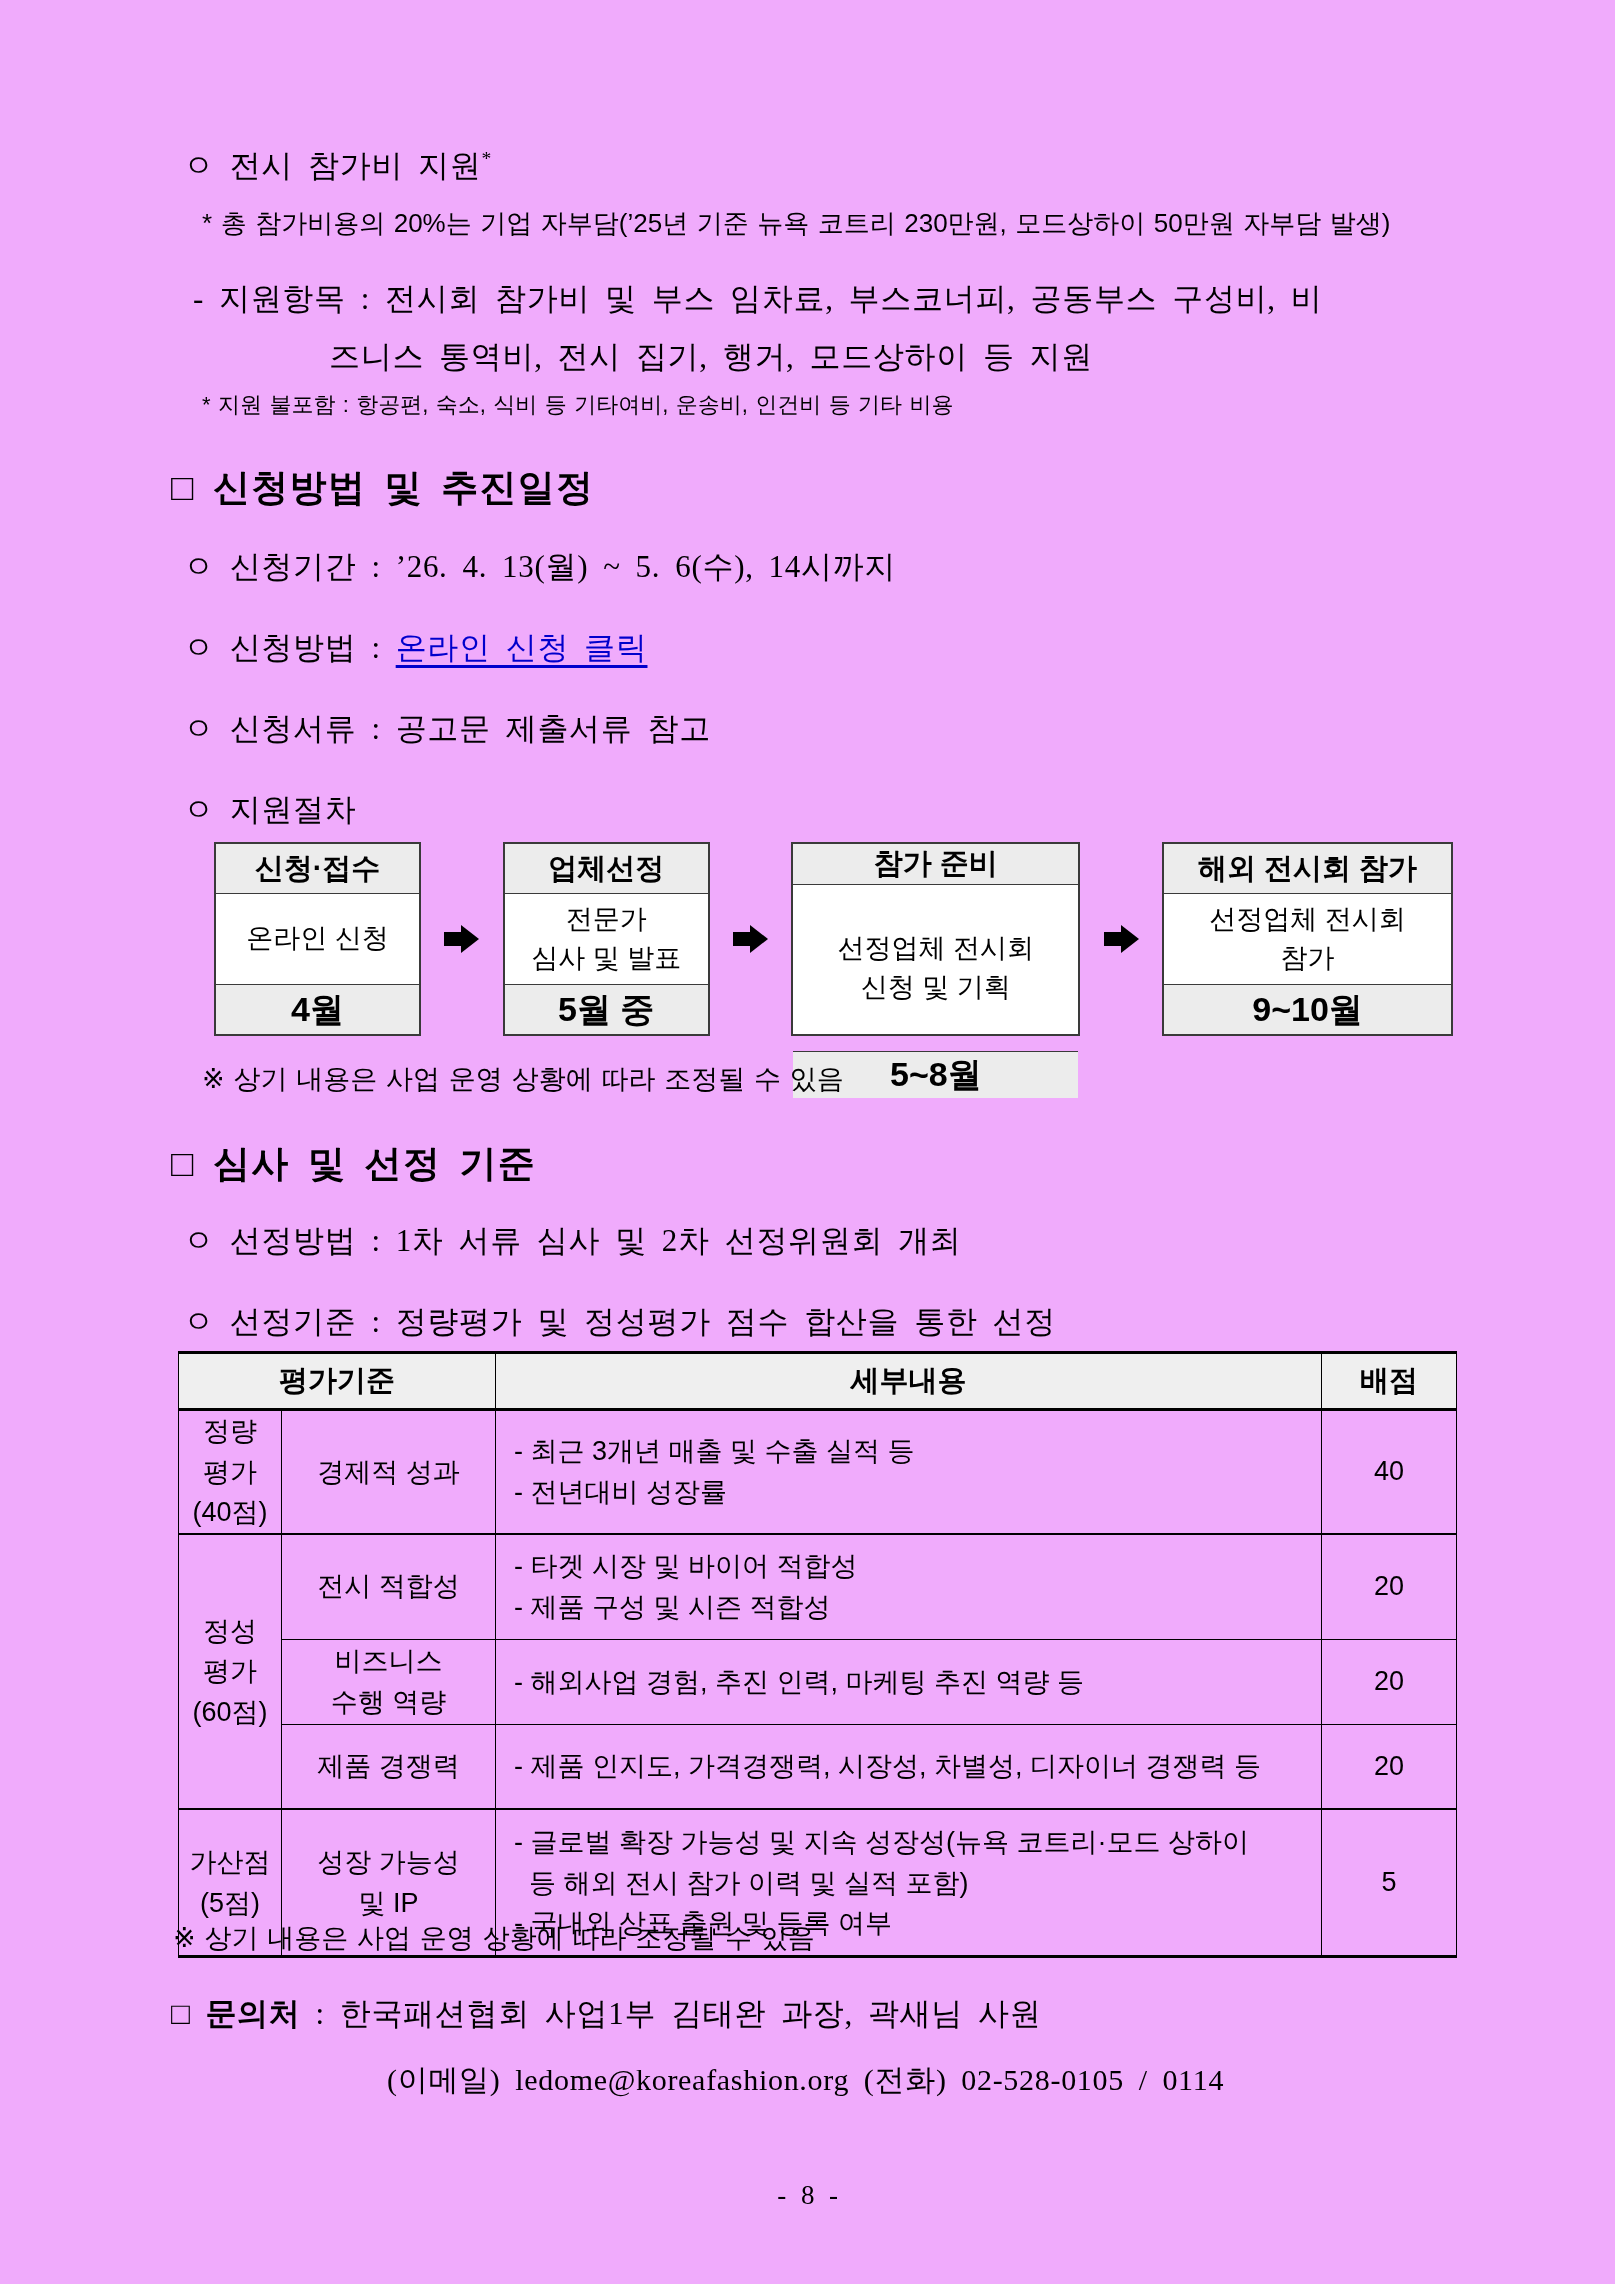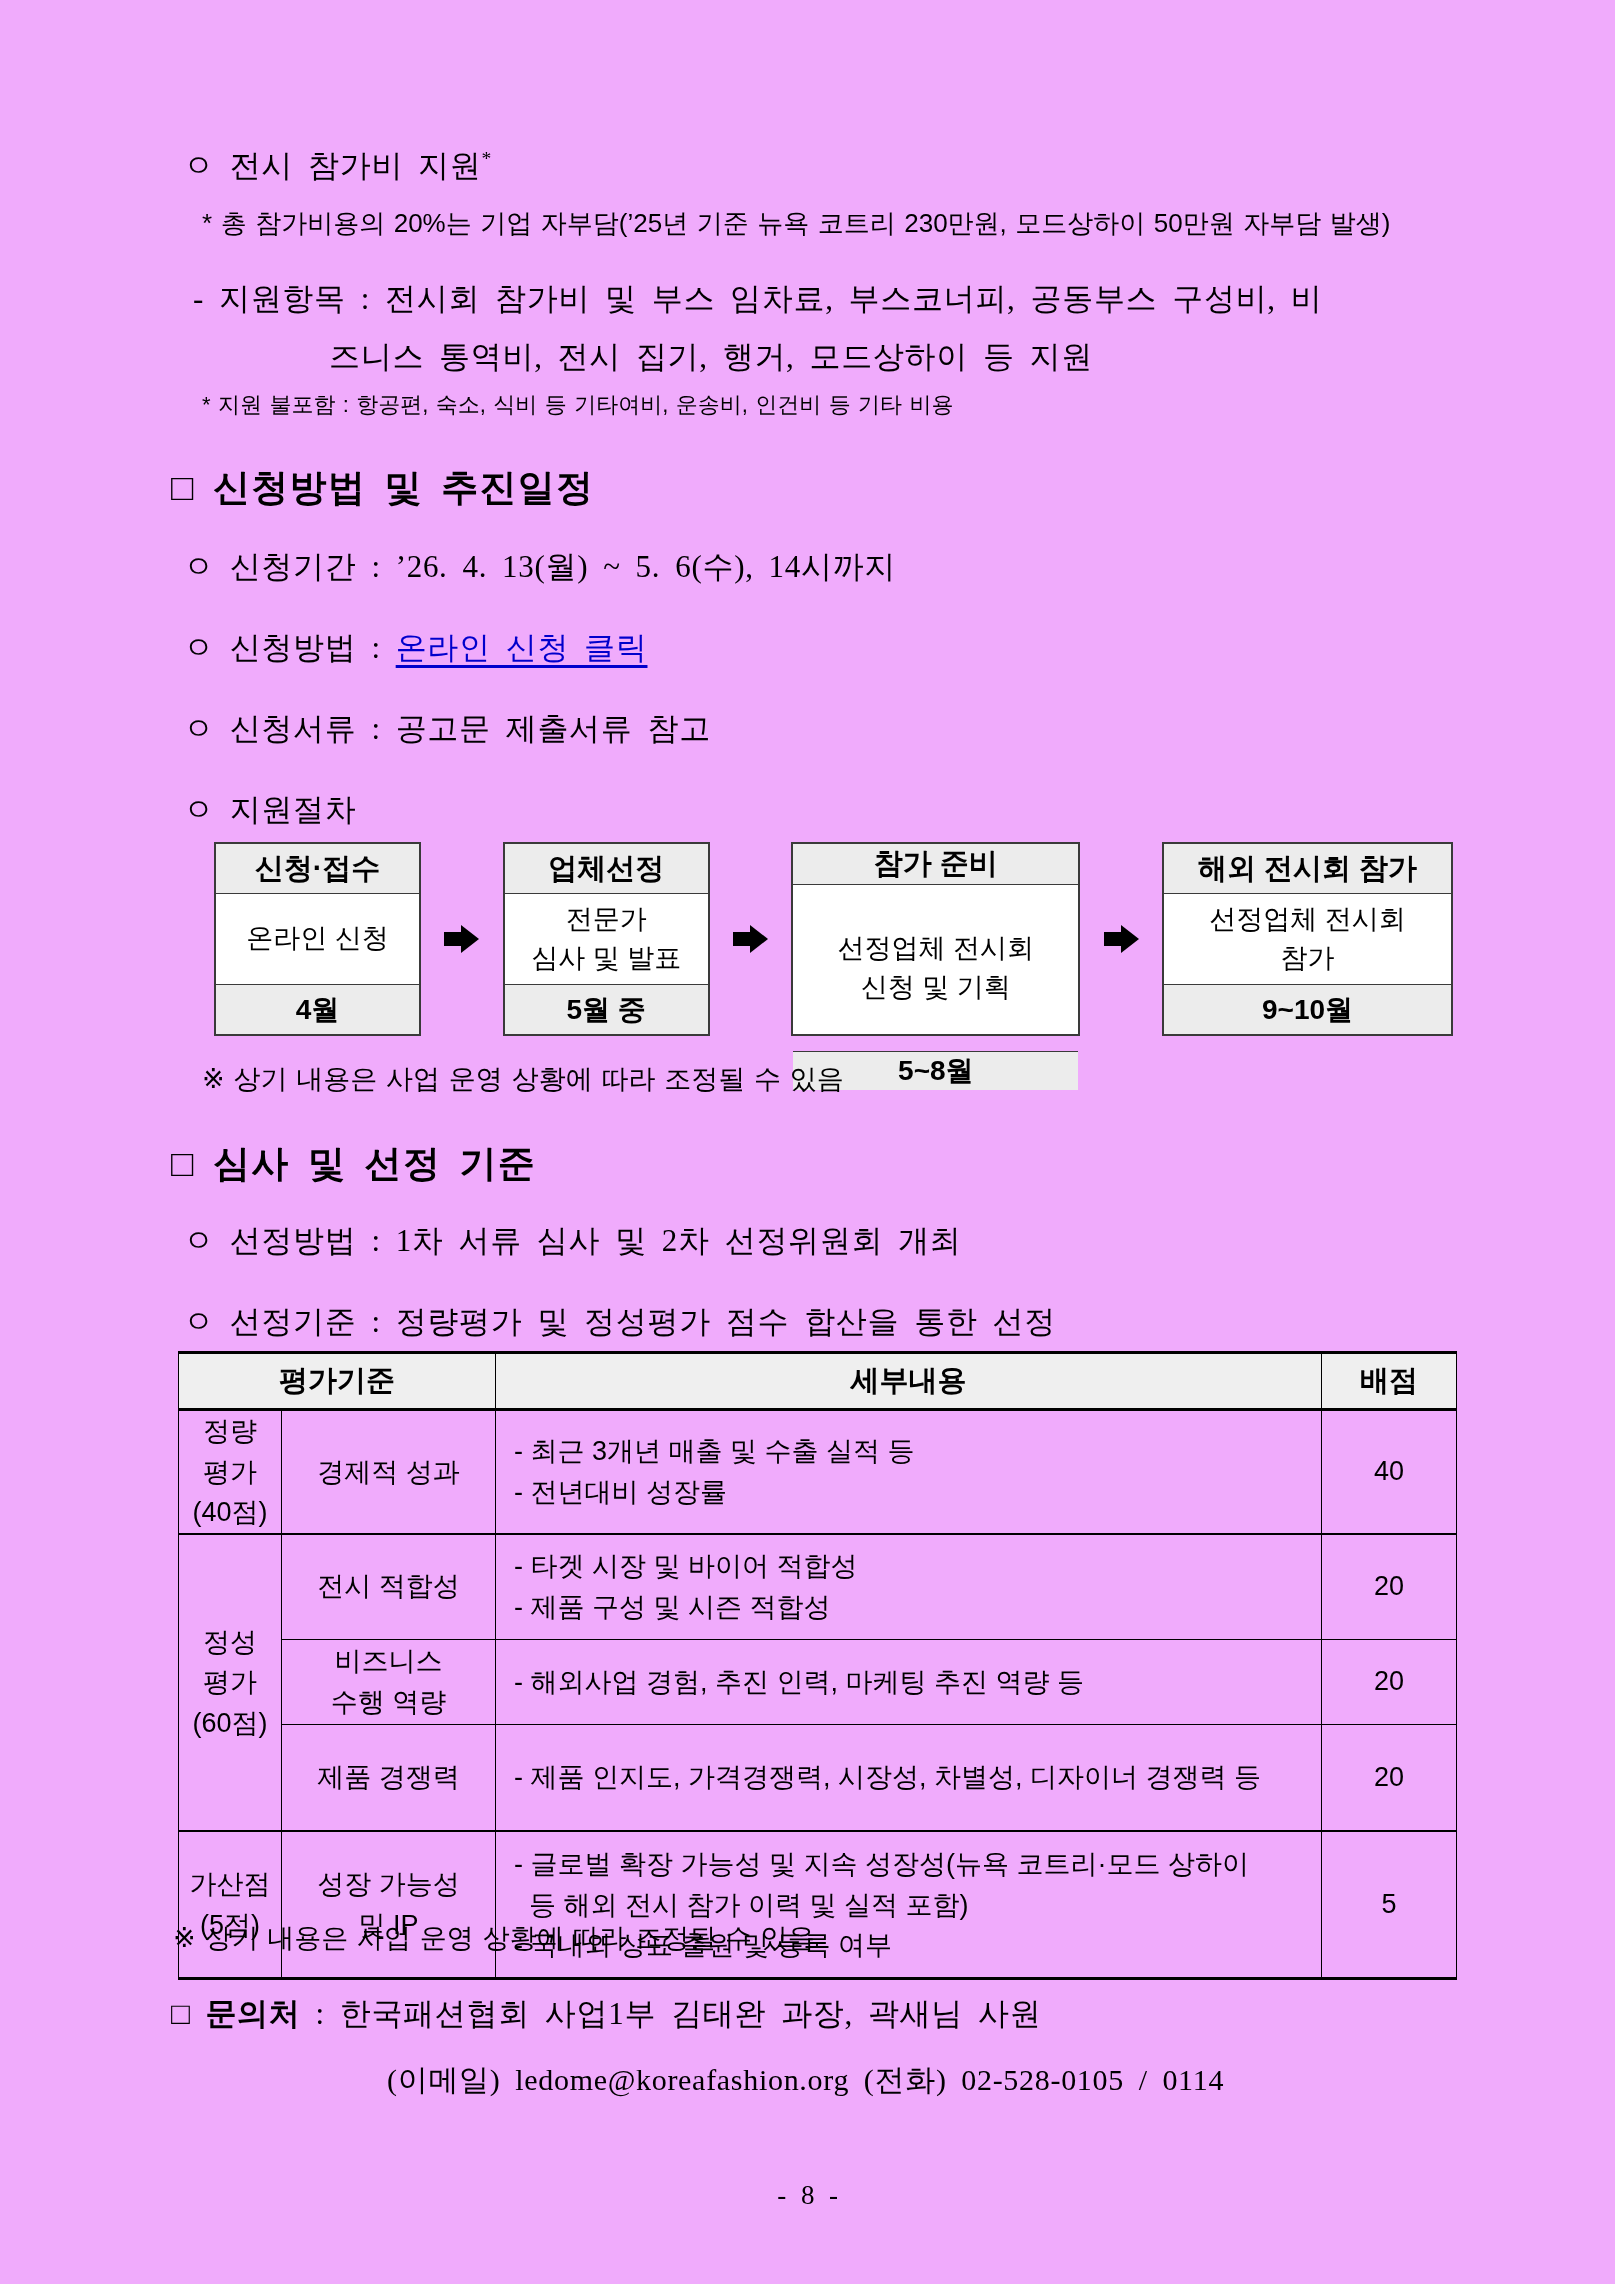--- a/index.html
+++ b/index.html
@@ -66,21 +66,21 @@
     font-family:"Liberation Sans","DejaVu Sans",sans-serif;
     font-size:27px; line-height:1.45; text-align:center;
     white-space:pre-line;
   }
   .flow-box .fb-period {
     height:50px;
     background:#ececec;
     border-top:1.3px solid #3a3a3a;
     display:flex; align-items:center; justify-content:center;
     font-family:"Liberation Sans","DejaVu Sans",sans-serif;
-    font-weight:bold; font-size:28px;
+    font-weight:bold; font-size:34px;
   }
   .flow-gap { flex:1; display:flex; align-items:center; justify-content:center; }
   .flow-arrow { display:flex; align-items:center; }
   .flow-arrow .ar-rect { width:17px; height:14.3px; background:#000; }
   .flow-arrow .ar-tri {
     width:0; height:0;
     border-top:14.3px solid transparent;
     border-bottom:14.3px solid transparent;
     border-left:18px solid #000;
   }
@@ -114,21 +114,21 @@
   table.eval td.det {
     text-align:left;
     padding:11.7px 13px 11.7px 18px;
     white-space:pre-line;
     line-height:1.5;
   }
   table.eval td.score { text-align:center; }
   table.eval tr.r1 td { height:119px; }
   table.eval tr.r2 td { height:85px; }
   table.eval tr.r3 td { height:85px; }
-  table.eval tr.r4 td { height:107px;margin-top:15px; }
+  table.eval tr.r4 td { height:85px;margin-top:15px; }
   table.eval tr.r5 td { height:120px; }
   table.eval tr.r2 td { border-top:2.6px solid #000; }
   table.eval tr.r5 td { border-top:2.6px solid #000; }
   table.eval tr.r5 td { border-bottom:3.3px solid #000; }
   table.eval tr.r1 td { border-bottom:2.6px solid #000; }
   .bold { font-weight:bold; }
 </style>
 </head>
 <body>
 

